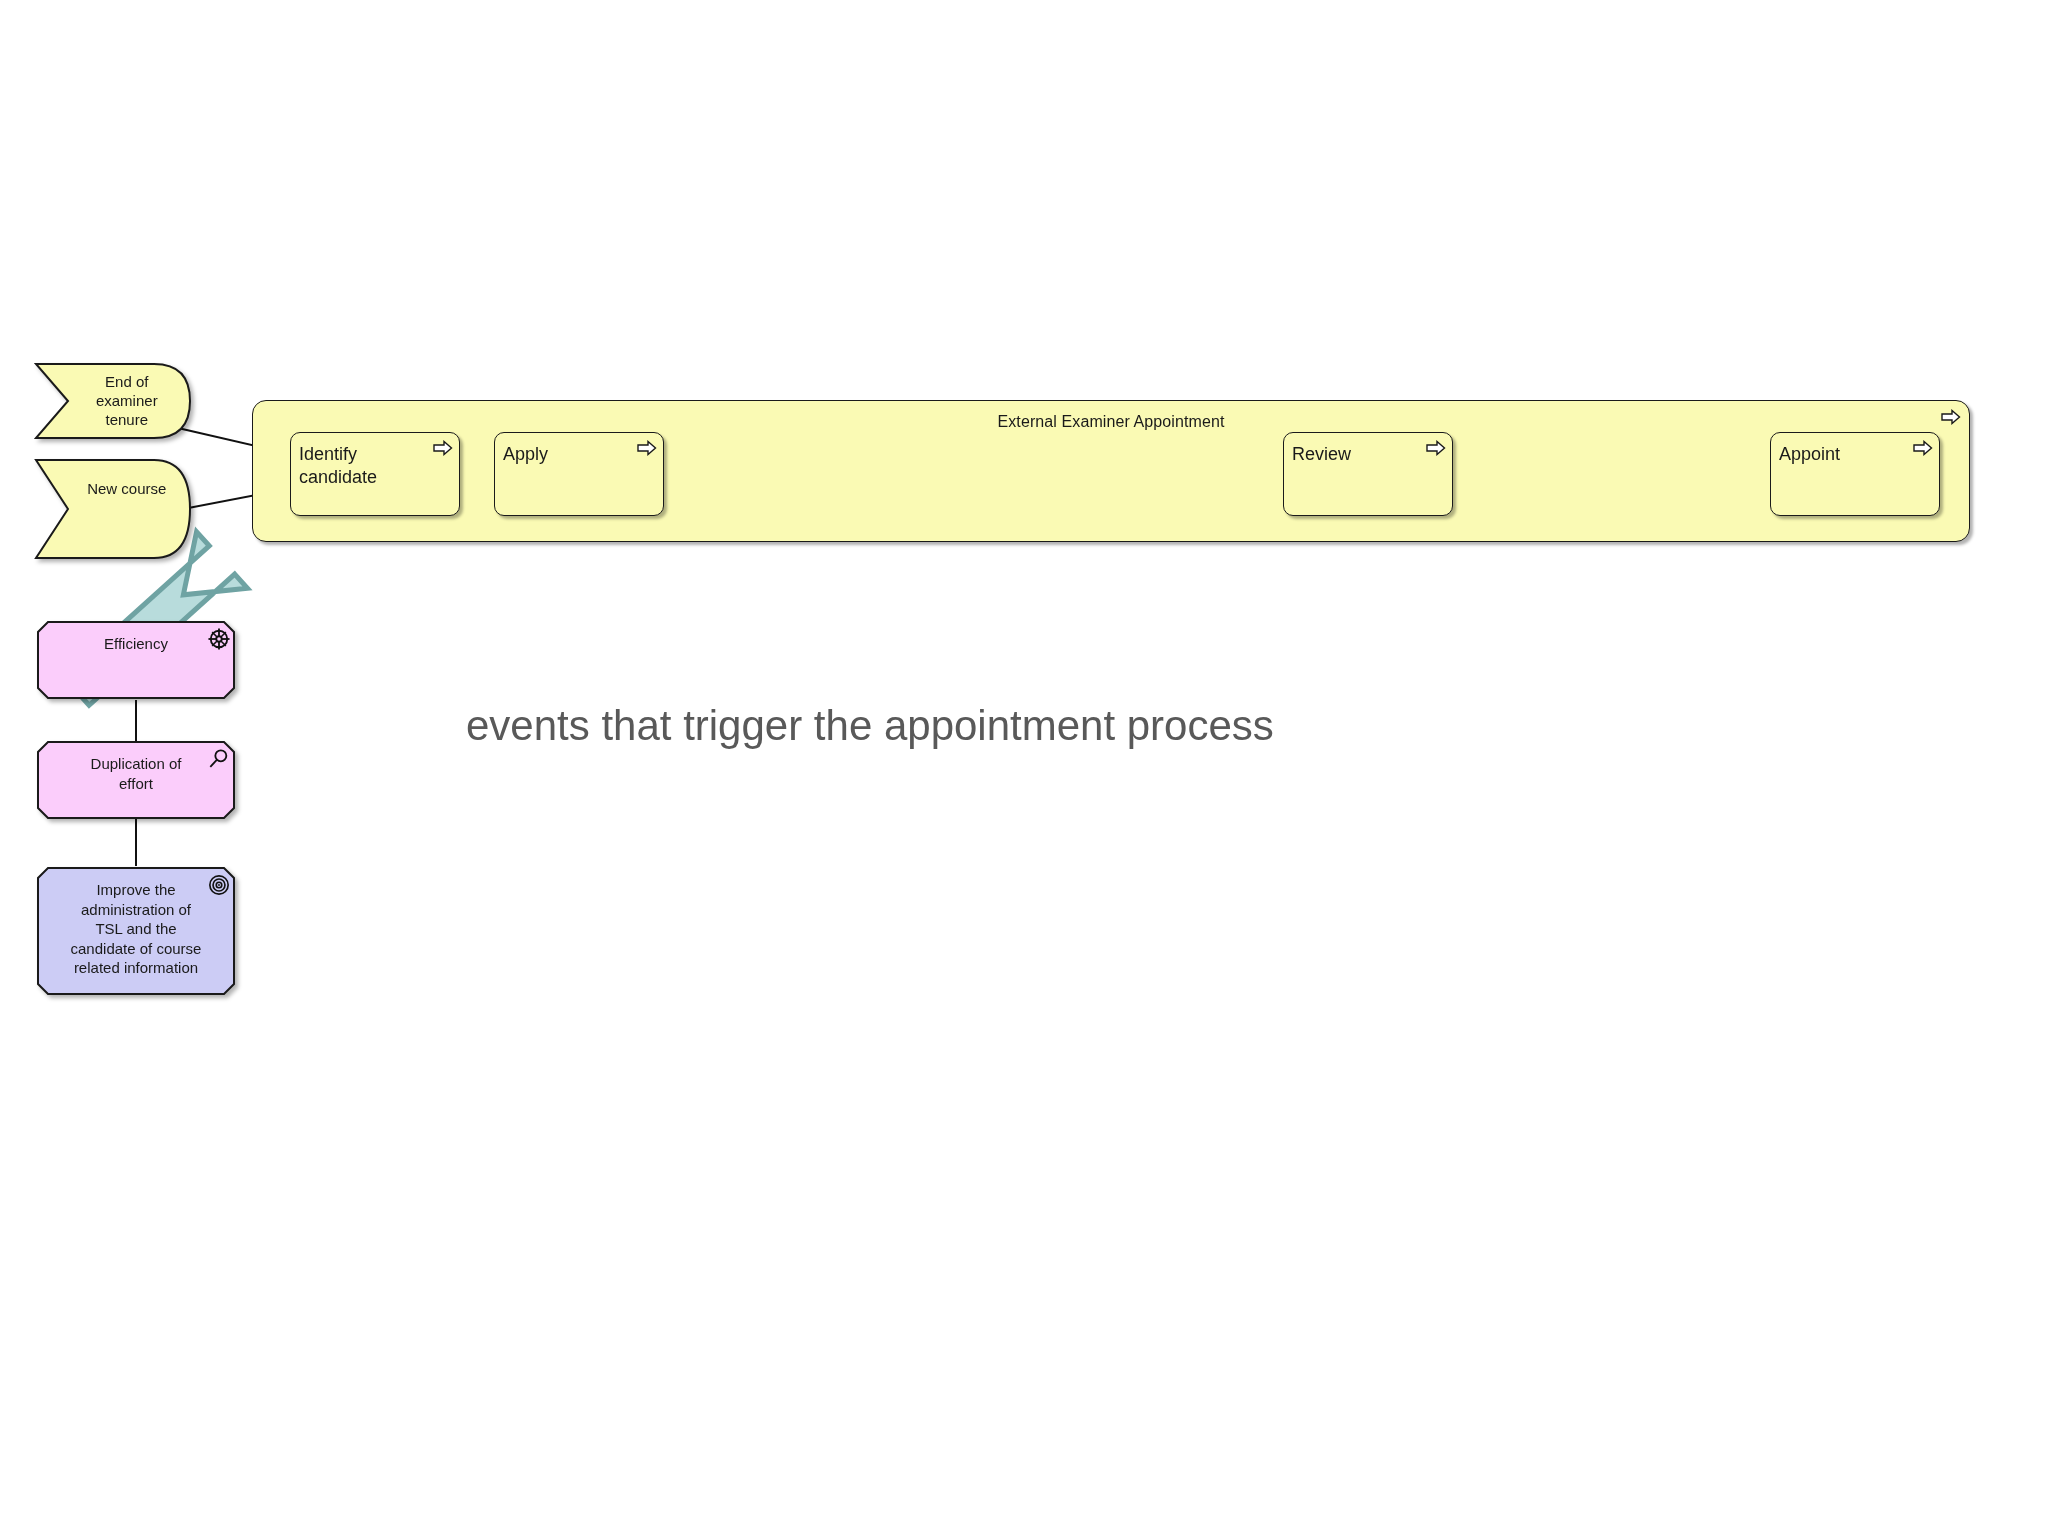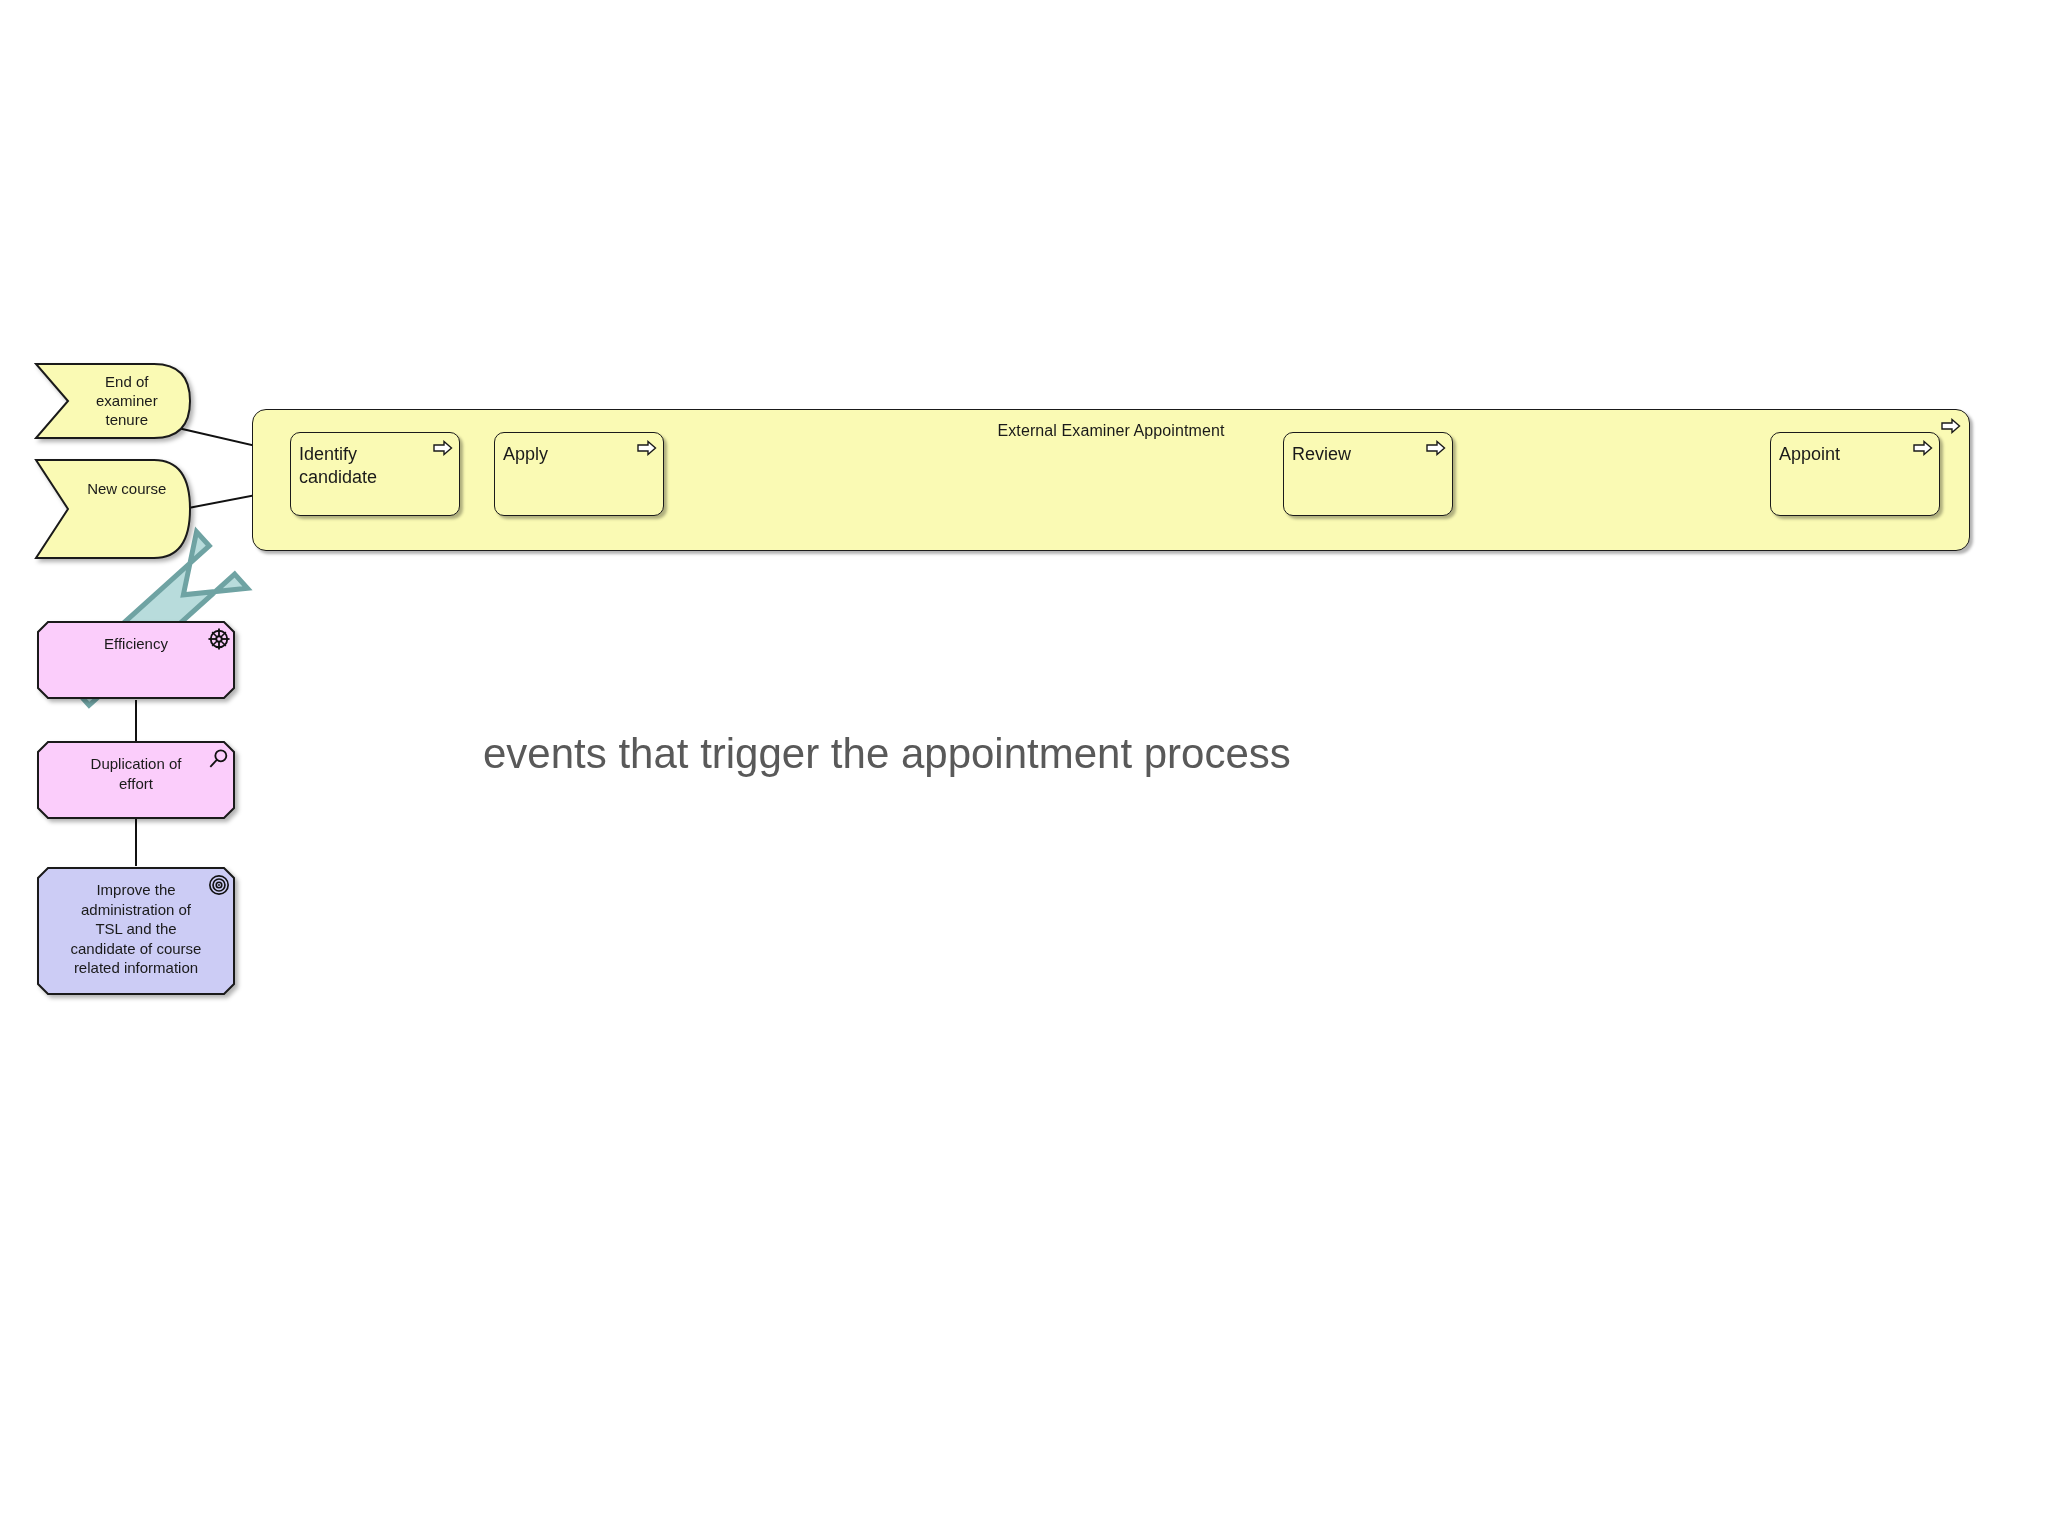--- a/index.html
+++ b/index.html
@@ -29,21 +29,20 @@
     pointer-events: none;
   }
   
   .proc-container {
     position: absolute;
     box-sizing: border-box;
     background: #fafab4;
     border: 1.5px solid #1a1a1a;
     border-radius: 14px;
     box-shadow: 3px 3px 3px rgba(0,0,0,0.30);
-    margin-top: 9px;
   }
   .container-title {
     position: absolute;
     left: 0;
     right: 0;
     top: 12px;
     text-align: center;
     font-size: 16px;
     color: #1a1a1a;
     letter-spacing: 0.1px;
@@ -266,15 +265,15 @@
 candidate of course
 related information</div>
     <svg class="motiv-icon" viewBox="0 0 24 24">
       <circle cx="12" cy="12" r="10" fill="none" stroke="#111111" stroke-width="1.8"></circle>
       <circle cx="12" cy="12" r="6.5" fill="none" stroke="#111111" stroke-width="1.8"></circle>
       <circle cx="12" cy="12" r="3" fill="none" stroke="#111111" stroke-width="1.8"></circle>
       <circle cx="12" cy="12" r="1" fill="#111111"></circle>
     </svg>
   </div>
 
-  <div class="annotation" style="left:466px; top:730px;margin-left:17px;">events that trigger the appointment process</div>
+  <div class="annotation" style="left:466px; top:702px;">events that trigger the appointment process</div>
 
 </div>
 
 </body></html>

